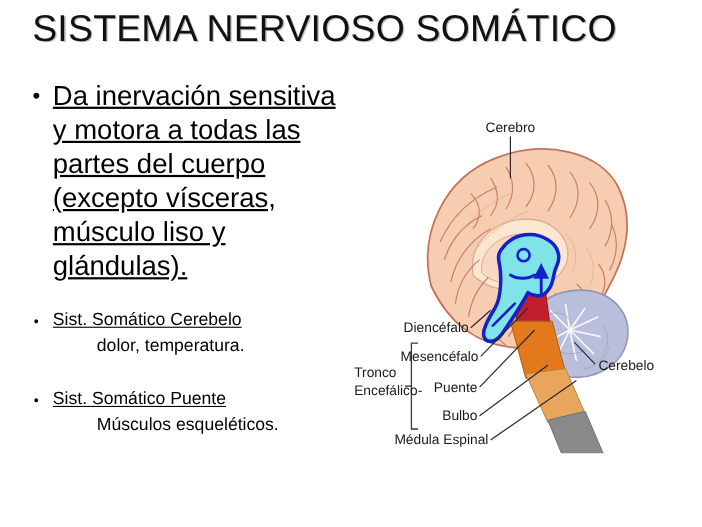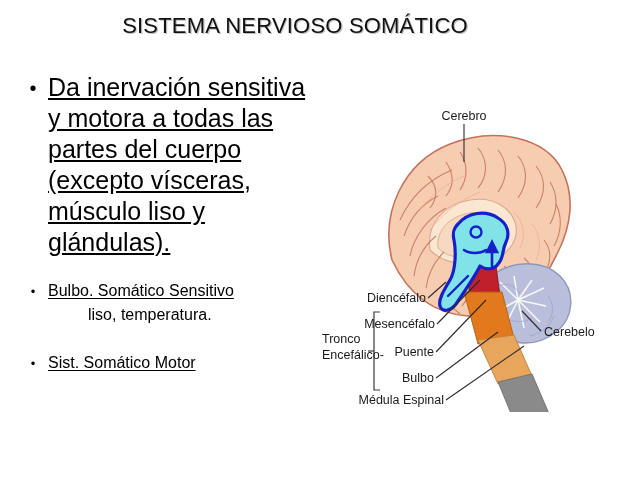--- a/index.html
+++ b/index.html
@@ -20,21 +20,21 @@
     overflow: hidden;
   }
 
   
   .slide-title {
     position: absolute;
     left: 0;
     top: 8px;
     width: 590px;
     text-align: center;
-    font-size: 22px;
+    font-size: 34px;
     line-height: 36px;
     font-weight: 400;
     letter-spacing: 0.2px;
     color: #111111;
     text-shadow: 1.2px 1.2px 0.6px rgba(140,140,140,0.55);
     white-space: nowrap;
   }
 
   
   .body-col {
@@ -128,30 +128,31 @@
 
     <div class="bullet-row bullet-main">
       <span class="dot">•</span>
       <span class="btext">Da inervación sensitiva y motora a todas las partes del cuerpo (excepto vísceras, músculo liso y glándulas).</span>
     </div>
 
     <div class="gap-a"></div>
 
     <div class="bullet-row bullet-sub">
       <span class="dot">•</span>
-      <span class="btext u">Bulbo. Somático Sensitivo</span>
+      <span class="btext u">Sist. Somático Cerebelo</span>
     </div>
-    <div class="sub-detail">liso, temperatura.</div>
+    <div class="sub-detail">dolor, temperatura.</div>
 
     <div class="gap-b"></div>
 
     <div class="bullet-row bullet-sub">
       <span class="dot">•</span>
-      <span class="btext u">Sist. Somático Motor</span>
+      <span class="btext u">Sist. Somático Puente</span>
     </div>
+    <div class="sub-detail">Músculos esqueléticos.</div>
 
   </div>
 
   <div class="figure">
     <svg width="308" height="312" viewBox="0 0 308 312" xmlns="http://www.w3.org/2000/svg">
 
       <g>
         <path d="M74 160 C62 112 86 62 132 44 C178 26 228 38 244 70
                  C258 98 252 128 240 152 C230 172 222 186 214 196
                  C200 212 176 218 150 216 C120 214 92 198 74 160 Z" fill="#f6cdb0" stroke="#c4725a" stroke-width="1.6"></path>

